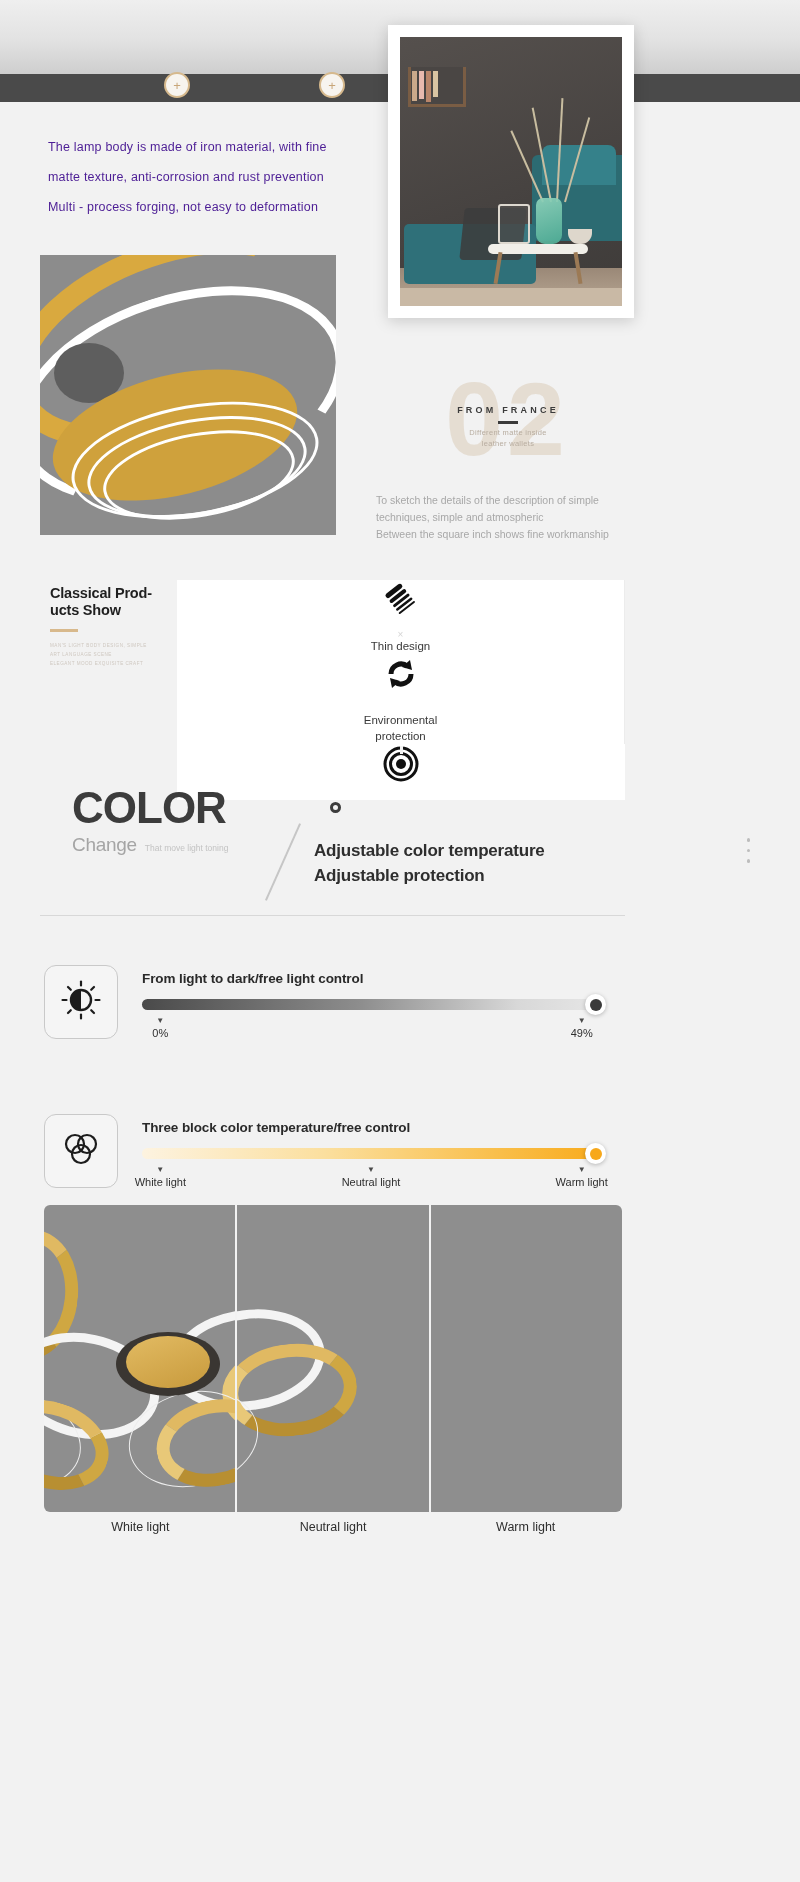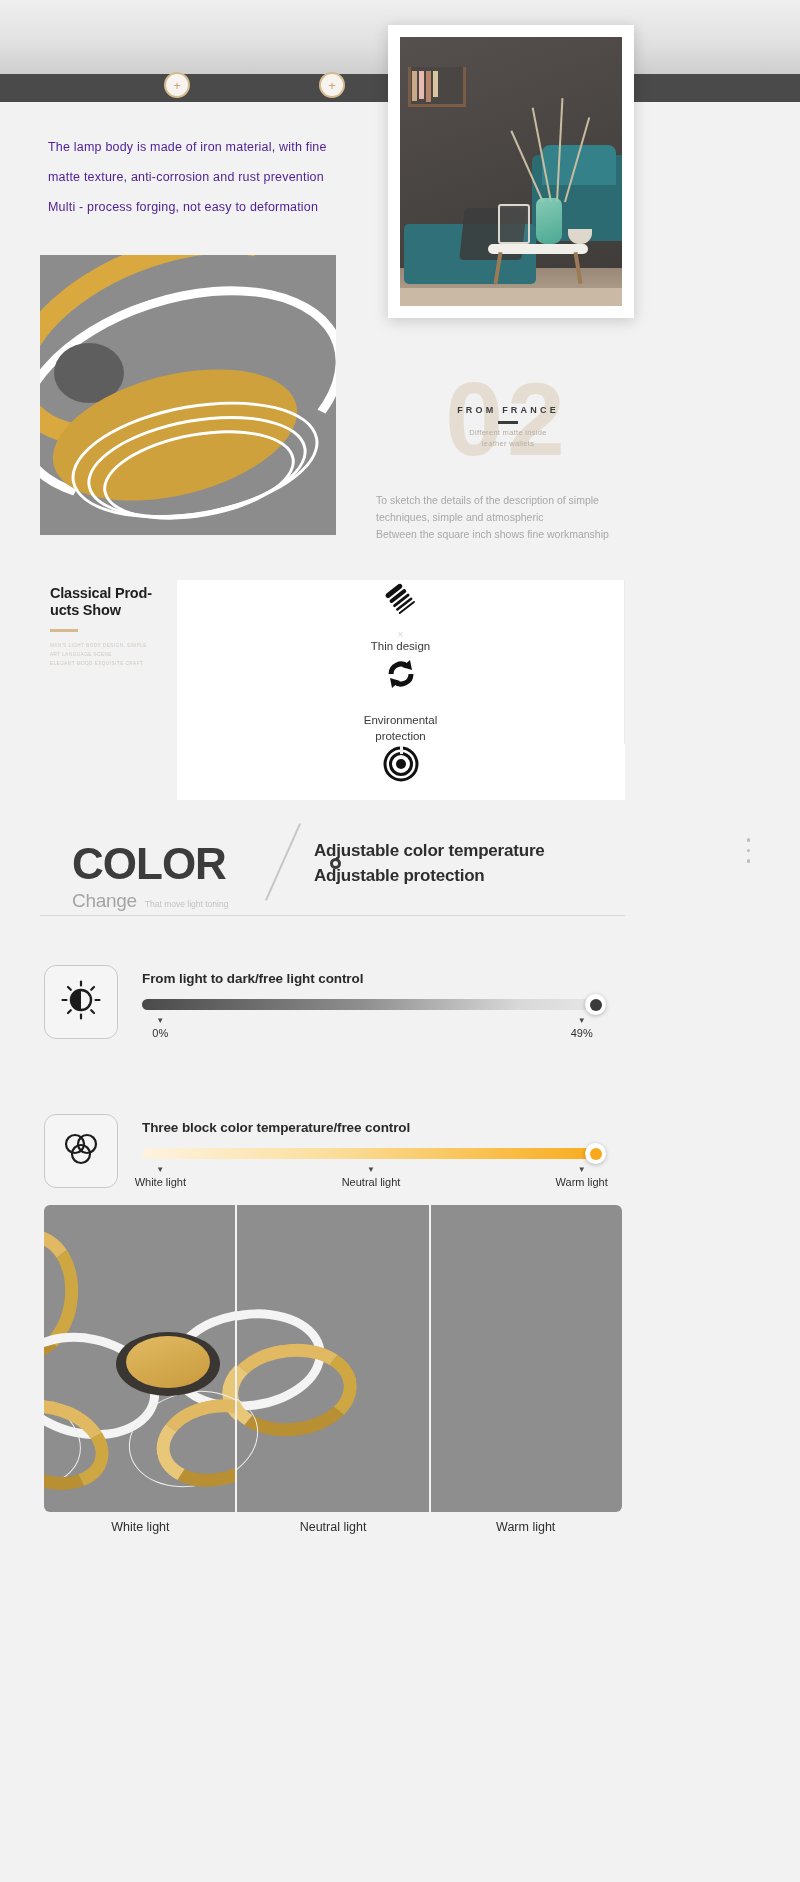--- a/index.html
+++ b/index.html
@@ -102,21 +102,21 @@
     position: absolute; top: 72px; width: 26px; height: 26px; border-radius: 50%;
     border: 2px solid #d6b98d; background: #f7f4ef; color: #c8a679;
     display: flex; align-items: center; justify-content: center; font-size: 13px; z-index: 4;
   }
   .plus.p1 { left: 164px; }
   .plus.p2 { left: 319px; }
   .plus.p3 { left: 469px; }
 
   
   .color-sec { position: absolute; left: 0; top: 800px; width: 800px; height: 140px; background: #f2f2f2; }
-  .color-head { position: absolute; left: 72px; top: 840px; }
+  .color-head { position: absolute; left: 72px; top: 784px; }
   .color-word { font-size: 44px; font-weight: 700; color: #3c3c3c; letter-spacing: -1px; line-height: 48px; }
   .deg { position: absolute; left: 258px; top: 18px; width: 11px; height: 11px; border: 3px solid #3c3c3c; border-radius: 50%; }
   .change-row { display: flex; align-items: flex-end; gap: 8px; margin-top: 2px; }
   .change-word { font-size: 19px; color: #a5a5a5; letter-spacing: -.3px; }
   .change-tag { font-size: 8.5px; color: #c3c3c3; padding-bottom: 3px; }
   .slash { position: absolute; left: 282px; top: 820px; width: 2px; height: 84px; background: #c6c6c6; transform: rotate(24deg); }
   .color-right { position: absolute; left: 314px; top: 838px; }
   .color-right div { font-size: 17px; font-weight: 700; color: #2e2e2e; line-height: 25px; letter-spacing: -.2px; }
   .dots { position: absolute; right: 50px; top: 838px; display: flex; flex-direction: column; gap: 7px; }
   .dots i { width: 3.5px; height: 3.5px; border-radius: 50%; background: #bdbdbd; display: block; }

